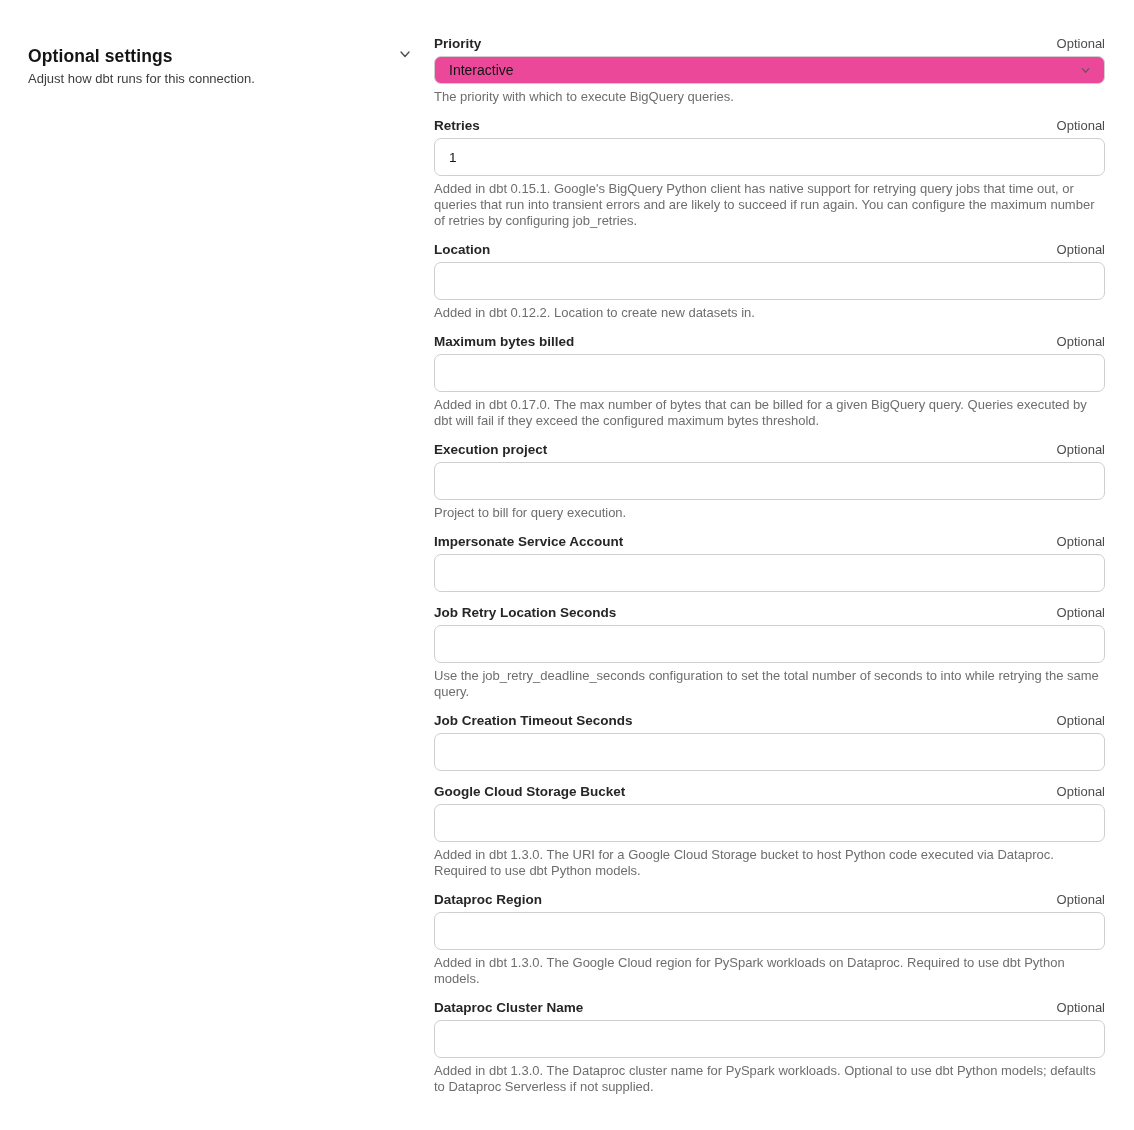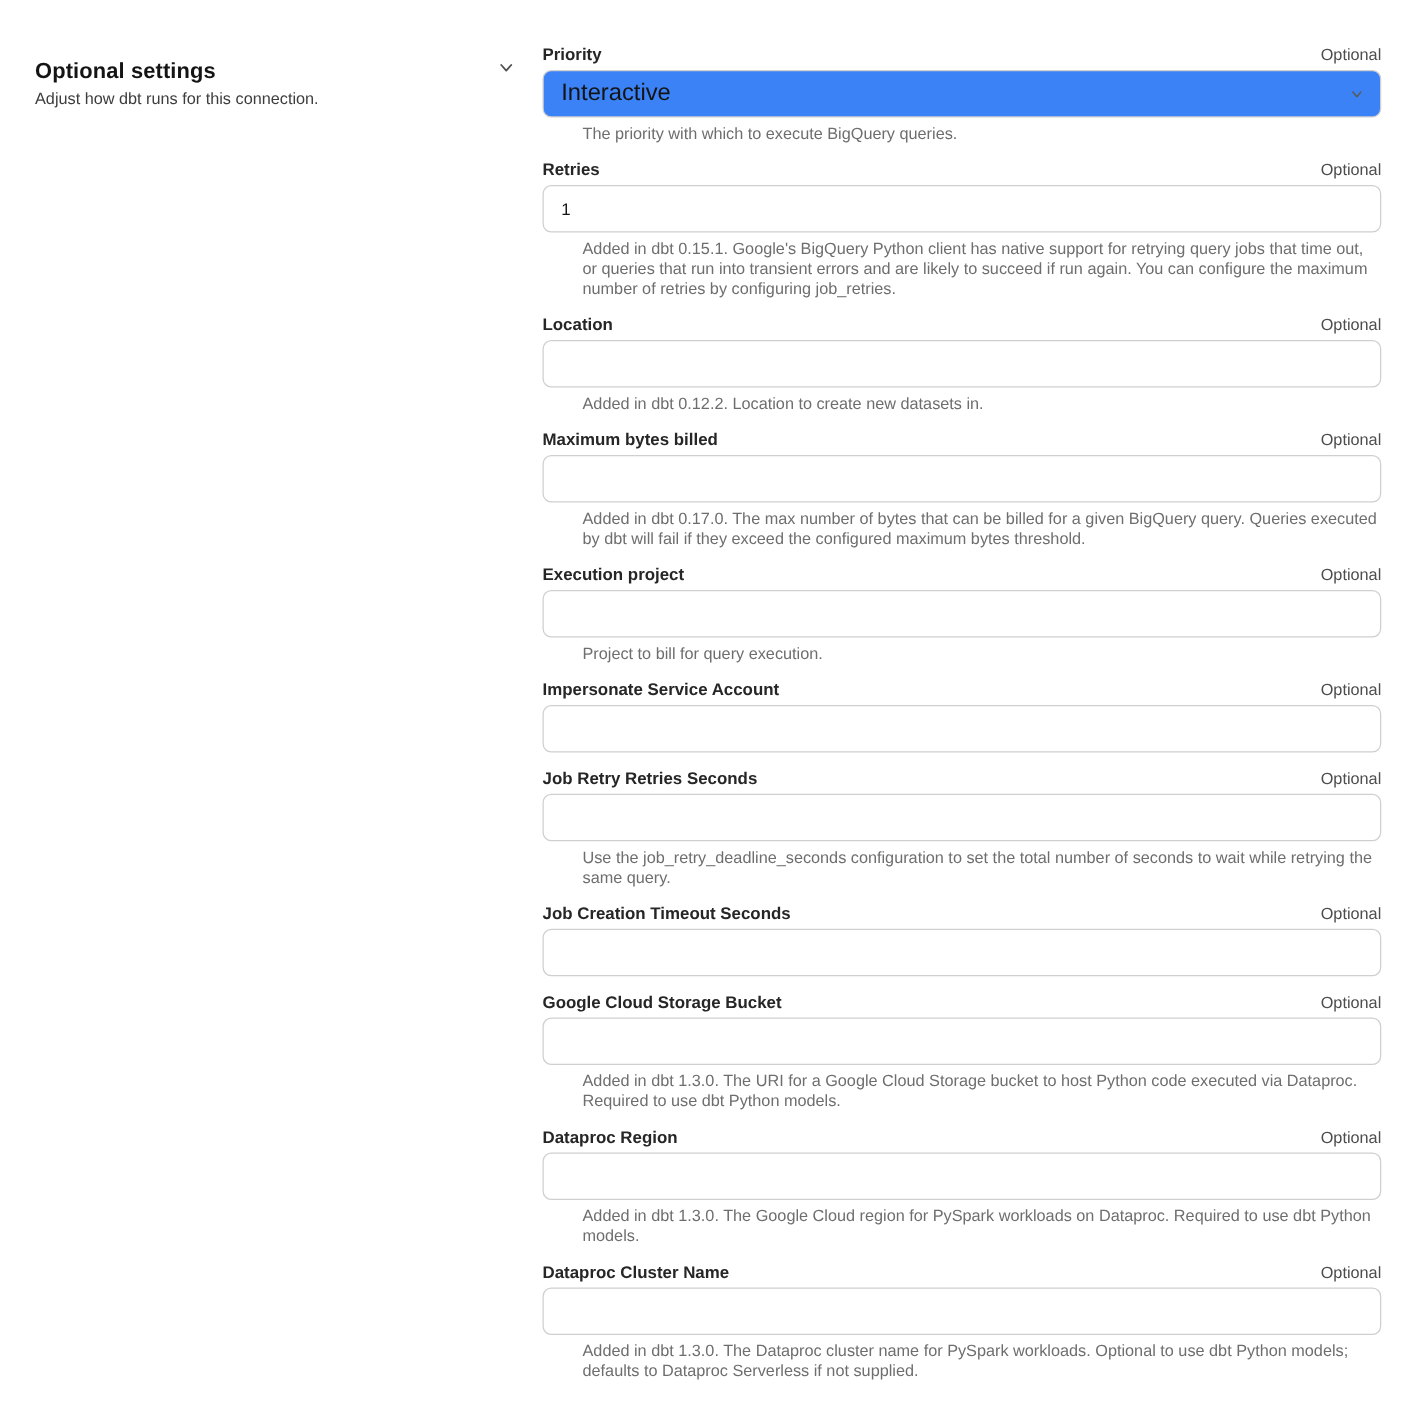--- a/index.html
+++ b/index.html
@@ -78,45 +78,44 @@
     font-family: "Liberation Sans", "DejaVu Sans", sans-serif;
     font-size: 13.5px;
     color: #141414;
     outline: none;
   }
   .select-box {
     position: relative;
     display: flex;
     align-items: center;
     width: 100%;
-    height: 38px;
+    height: 28px;
     border: 1px solid #cfcfcf;
     border-radius: 7px;
-    background: #3b82f6;
+    background: #ec4899;
     padding: 0 14px;
-    font-size: 19px;
+    font-size: 14px;
     color: #141414;
     cursor: pointer;
   }
   .select-chevron {
     position: absolute;
     right: 13px;
     top: 50%;
     margin-top: -5px;
     width: 11px;
     height: 11px;
     color: #5a5a5a;
   }
   .select-chevron svg { display: block; }
   .field-help {
     margin-top: 5px;
     font-size: 13px;
     line-height: 16px;
     color: #6e6e6e;
-    margin-left: 32px;
   }
 </style>
 </head>
 <body>
 
 <div class="page">
 
   <div class="left-col">
     <div class="section-title">Optional settings</div>
     <div class="section-subtitle">Adjust how dbt runs for this connection.</div>
@@ -177,25 +176,25 @@
       </div>
       <div class="field">
         <div class="field-header">
           <span class="field-label">Impersonate Service Account</span>
           <span class="field-optional">Optional</span>
         </div>
         <input type="text" class="text-input" value="" style="">
       </div>
       <div class="field">
         <div class="field-header">
-          <span class="field-label">Job Retry Retries Seconds</span>
-          <span class="field-optional">Optional</span>
-        </div>
-        <input type="text" class="text-input" value="" style="">
-        <div class="field-help">Use the job_retry_deadline_seconds configuration to set the total number of seconds to wait while retrying the same query.</div>
+          <span class="field-label">Job Retry Location Seconds</span>
+          <span class="field-optional">Optional</span>
+        </div>
+        <input type="text" class="text-input" value="" style="">
+        <div class="field-help">Use the job_retry_deadline_seconds configuration to set the total number of seconds to into while retrying the same query.</div>
       </div>
       <div class="field">
         <div class="field-header">
           <span class="field-label">Job Creation Timeout Seconds</span>
           <span class="field-optional">Optional</span>
         </div>
         <input type="text" class="text-input" value="" style="">
       </div>
       <div class="field">
         <div class="field-header">

